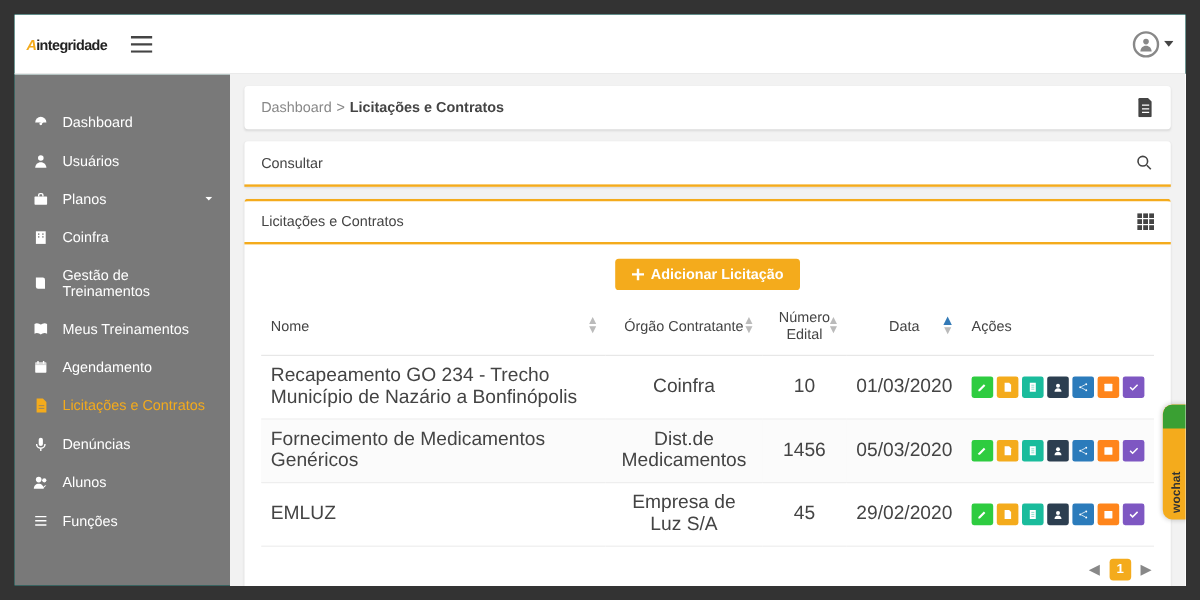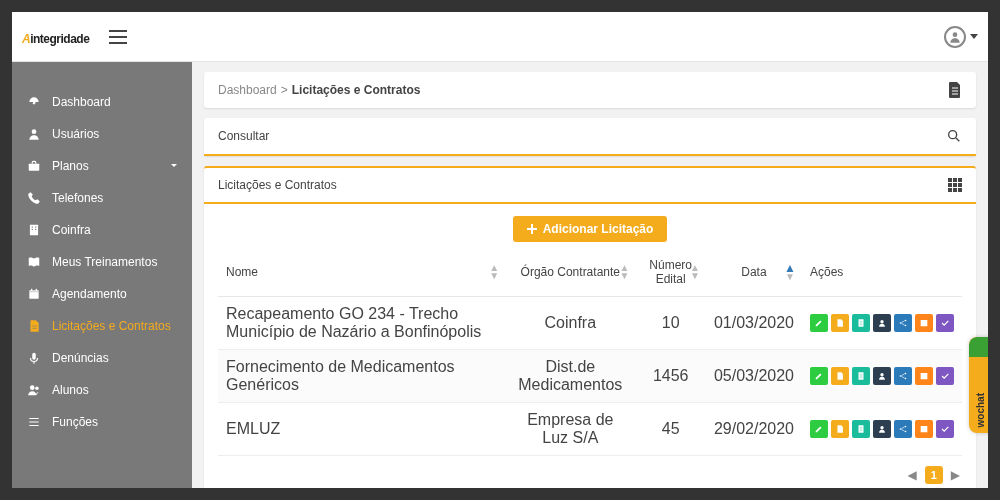--- a/index.html
+++ b/index.html
@@ -144,36 +144,36 @@
             <span class="si-label">Planos</span>
             <span class="si-caret">
               <svg width="6" height="4" viewBox="0 0 6 4">
                 <path d="M0 0l3 3 3-3" fill="#fff"></path>
               </svg>
             </span>
           </div>
           <div class="sidebar-item">
             <span class="si-icon">
               <svg width="14" height="14" viewBox="0 0 24 24">
-                <path d="M6 2l4 4-2 3c1 3 4 6 7 7l3-2 4 4-3 4c-8 0-17-9-17-17z" fill="#fff"></path>
-              </svg>
-            </span>
-            <span class="si-label">Telefones</span>
-          </div>
-          <div class="sidebar-item">
-            <span class="si-icon">
-              <svg width="14" height="14" viewBox="0 0 24 24">
                 <rect x="5" y="3" width="14" height="18" fill="#fff"></rect>
                 <rect x="8" y="6" width="2" height="2" fill="#797979"></rect>
                 <rect x="14" y="6" width="2" height="2" fill="#797979"></rect>
                 <rect x="8" y="10" width="2" height="2" fill="#797979"></rect>
                 <rect x="14" y="10" width="2" height="2" fill="#797979"></rect>
               </svg>
             </span>
             <span class="si-label">Coinfra</span>
+          </div>
+          <div class="sidebar-item">
+            <span class="si-icon">
+              <svg width="14" height="14" viewBox="0 0 24 24">
+                <path d="M5 4h10a3 3 0 0 1 3 3v13H8a3 3 0 0 1-3-3z" fill="#fff"></path>
+              </svg>
+            </span>
+            <span class="si-label">Gestão de Treinamentos</span>
           </div>
           <div class="sidebar-item">
             <span class="si-icon">
               <svg width="14" height="14" viewBox="0 0 24 24">
                 <path d="M3 5c4-2 7 0 9 1 2-1 5-3 9-1v14c-4-2-7 0-9 1-2-1-5-3-9-1z" fill="#fff"></path>
               </svg>
             </span>
             <span class="si-label">Meus Treinamentos</span>
           </div>
           <div class="sidebar-item">

